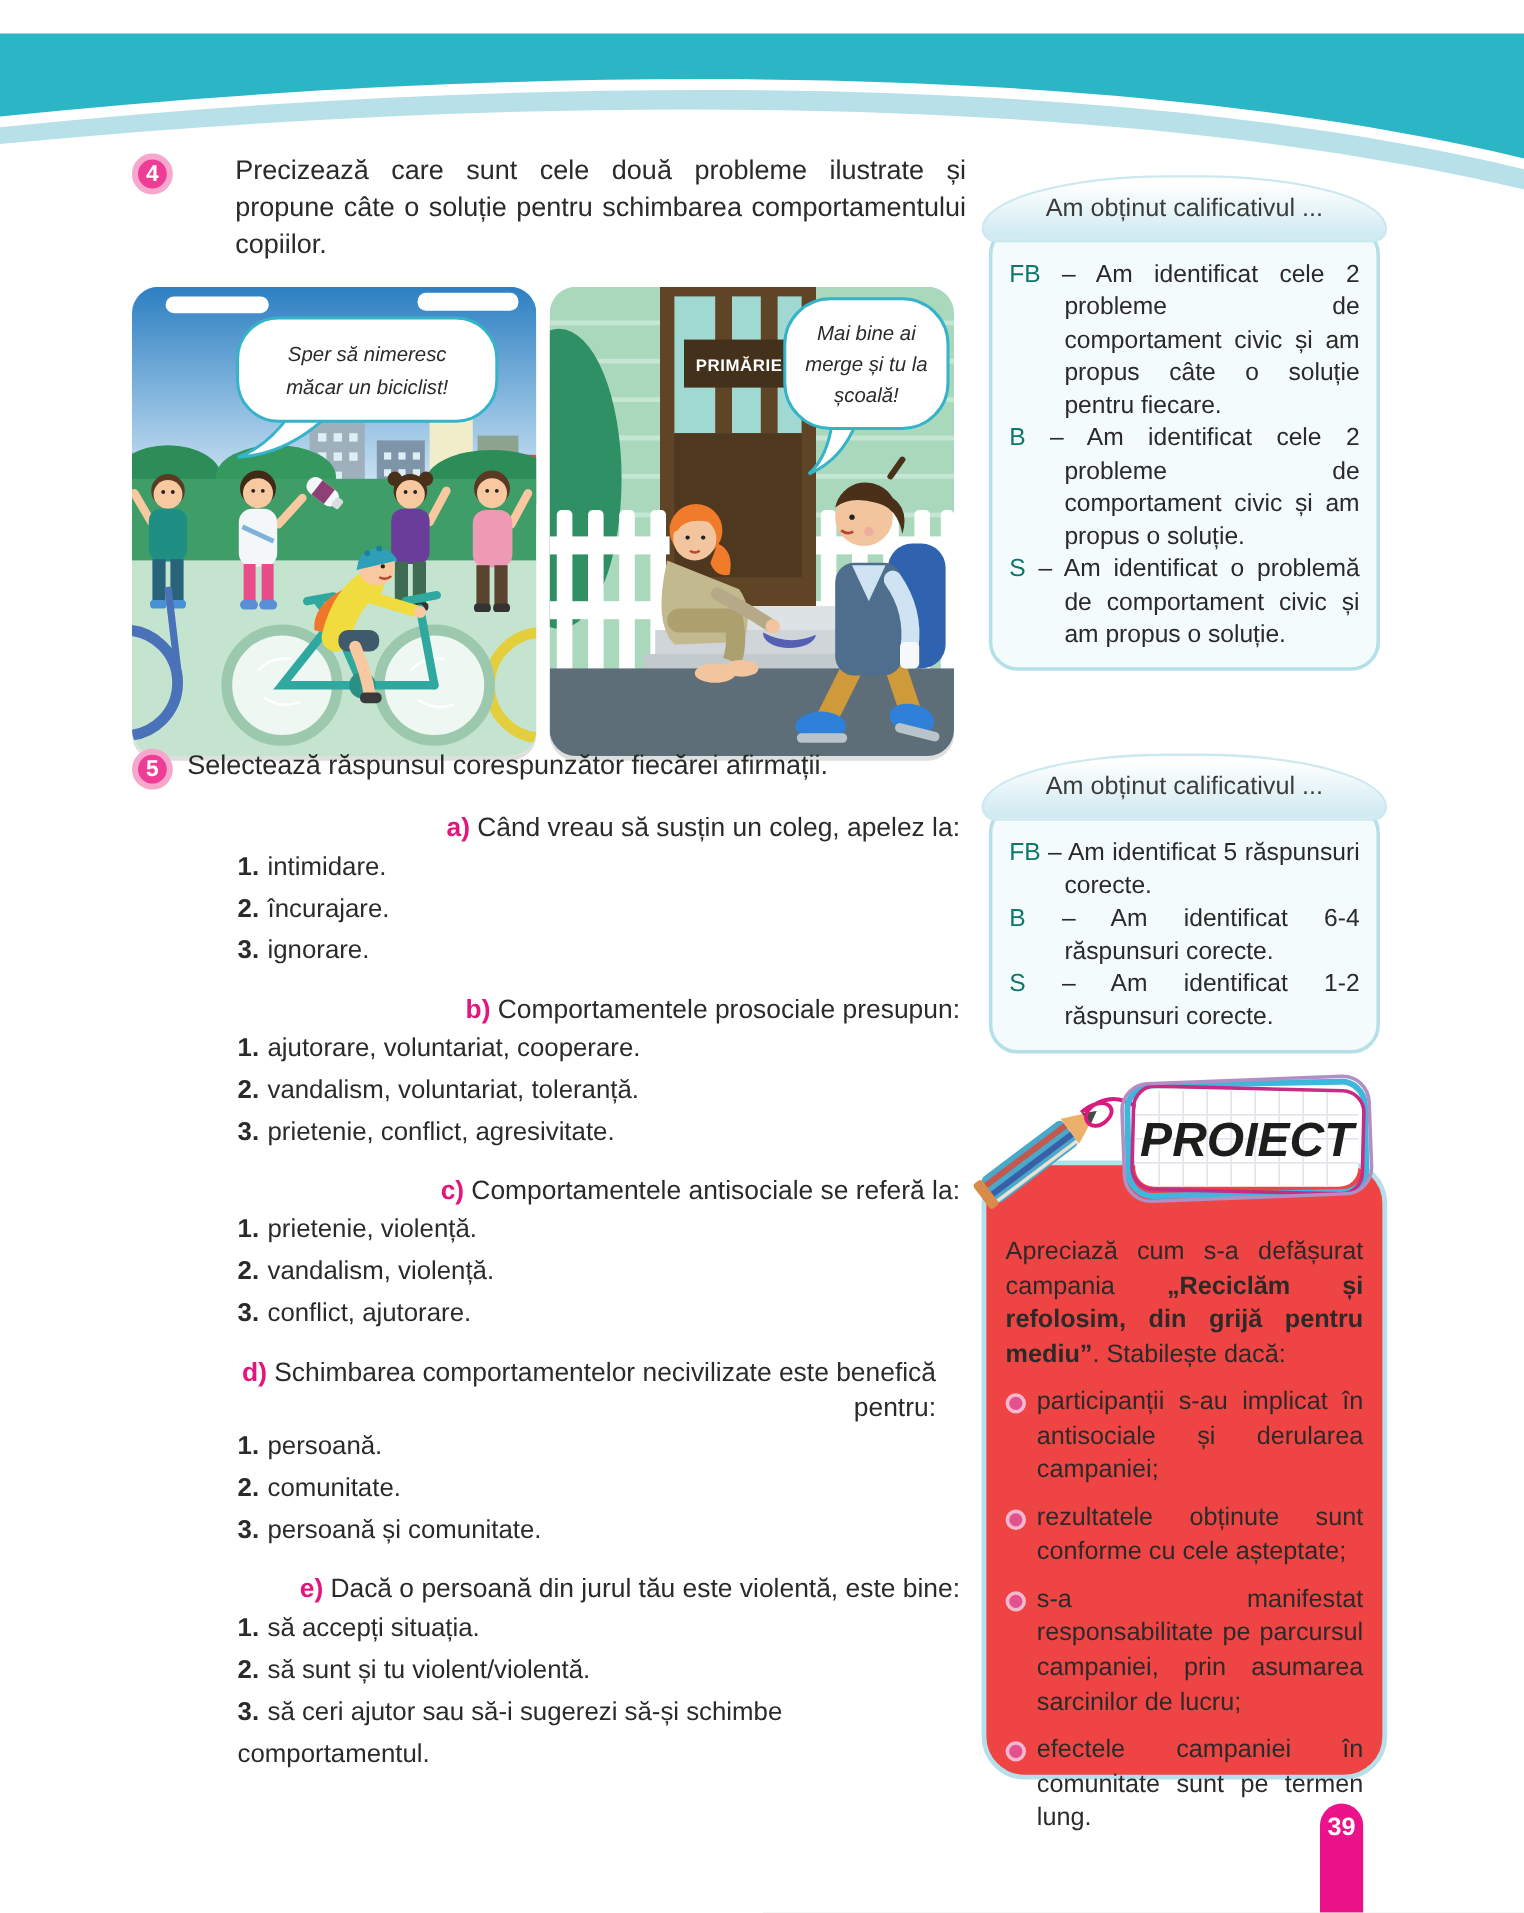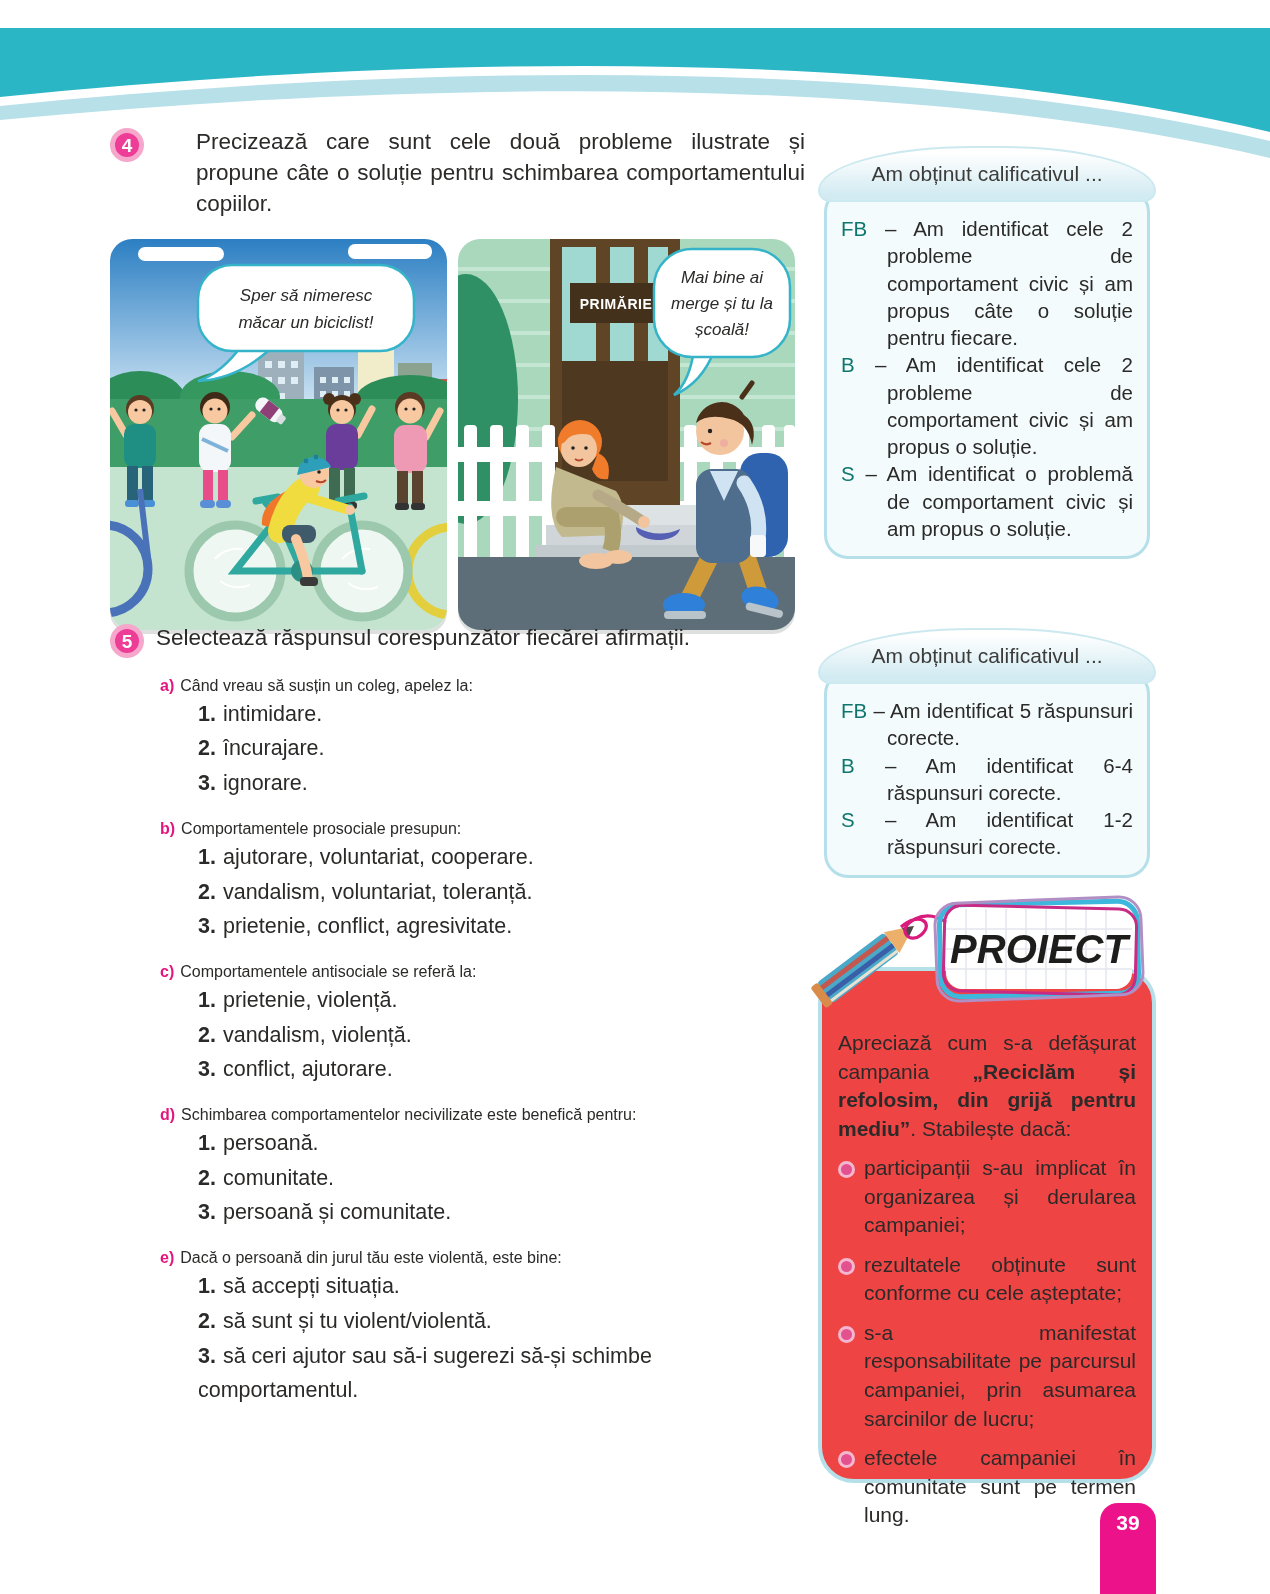--- a/index.html
+++ b/index.html
@@ -13,21 +13,21 @@
   .num-badge{flex:0 0 auto;width:34px;height:34px;border-radius:50%;
              background:#ee3d96;border:5px solid #f5a8cb;box-sizing:border-box;
              color:#ffffff;font-weight:bold;font-size:19px;line-height:25px;text-align:center;margin-top:2px;}
   .ex-text{margin:0;font-size:22.5px;line-height:1.38;text-align:justify;}
   .illustrations{display:flex;gap:11px;margin-top:20px;}
   .scene{margin:0;width:337px;height:391px;border-radius:22px;overflow:hidden;
          box-shadow:0 4px 0 rgba(120,130,125,.25);}
   .scene svg{display:block;}
   
   .q-group{margin:17px 0 0 50px;}
-  .q-head{font-size:16px;line-height:1.35;text-align:left;max-width:640px;}
+  .q-head{font-size:22px;line-height:1.35;text-align:right;max-width:640px;}
   .q-letter{color:#e3167e;font-weight:bold;margin-right:6px;}
   .opt{margin-left:38px;font-size:21.5px;line-height:1.62;}
   .opt-num{font-weight:bold;margin-right:7px;}
   
   .qual-box{position:absolute;left:818px;width:338px;}
   .roof{position:relative;z-index:2;height:56px;
         background:linear-gradient(#ffffff 10%,#d2ebf2 90%);
         border:2px solid #cde9f0;box-sizing:border-box;
         border-radius:55% 55% 14px 14px / 95% 95% 14px 14px;
         display:flex;align-items:center;justify-content:center;}
@@ -43,21 +43,21 @@
                border:4px solid #b5e0ea;border-radius:36px;box-sizing:border-box;
                padding:58px 16px 14px 16px;}
   .project-badge{position:absolute;top:0;right:8px;width:218px;height:112px;z-index:3;}
   .pencil{position:absolute;top:-6px;left:-22px;width:170px;height:130px;z-index:3;}
   .p-intro{margin:0 0 8px 0;font-size:21px;line-height:1.36;text-align:justify;}
   .p-bullet{display:flex;gap:9px;margin-top:11px;}
   .dot{flex:0 0 auto;width:11px;height:11px;border-radius:50%;background:#e3518f;
        border:3px solid #f3b8cf;box-sizing:content-box;margin-top:7px;}
   .p-bullet-text{margin:0;font-size:21px;line-height:1.36;text-align:justify;}
   
-  .bookmark{position:absolute;left:1100px;top:1503px;width:56px;height:91px;
+  .bookmark{position:absolute;left:1100px;top:1503px;width:36px;height:91px;
             background:#ec1289;border-radius:18px 18px 0 0;text-align:center;}
   .bookmark span{color:#ffffff;font-weight:bold;font-size:21px;line-height:1;display:inline-block;margin-top:9px;}
   .bubble-text{font-style:italic;font-size:17px;fill:#2b2a29;}
 </style>
 </head>
 <body>
 
 <div class="page">
 
   <svg class="wave-band" viewBox="0 0 1270 175" aria-hidden="true">
@@ -415,21 +415,21 @@
       <rect x="10" y="10" width="198" height="92" rx="20" fill="none" stroke="#3db7dc" stroke-width="5" transform="rotate(-1.2 109 56)"></rect>
       <rect x="14" y="14" width="192" height="86" rx="18" fill="none" stroke="#c82b84" stroke-width="3" transform="rotate(1.4 109 56)"></rect>
       <rect x="6" y="7" width="206" height="98" rx="22" fill="none" stroke="#b18ec4" stroke-width="3" transform="rotate(-2.2 109 56)"></rect>
       <text x="109" y="70" text-anchor="middle" font-size="40" font-style="italic" font-weight="bold" fill="#1d1d1b">PROIECT</text>
     </svg>
 
     <div class="project-box">
       <p class="p-intro"><span>Apreciază cum s-a defășurat campania </span><b>„Reciclăm și refolosim, din grijă pentru mediu”</b><span>. Stabilește dacă:</span></p>
       <div class="p-bullet">
         <span class="dot"></span>
-        <p class="p-bullet-text">participanții s-au implicat în organizarea și derularea campaniei;</p>
+        <p class="p-bullet-text">participanții s-au implicat în antisociale și derularea campaniei;</p>
       </div>
       <div class="p-bullet">
         <span class="dot"></span>
         <p class="p-bullet-text">rezultatele obținute sunt conforme cu cele așteptate;</p>
       </div>
       <div class="p-bullet">
         <span class="dot"></span>
         <p class="p-bullet-text">s-a manifestat responsabilitate pe parcursul campaniei, prin asumarea sarcinilor de lucru;</p>
       </div>
       <div class="p-bullet">

